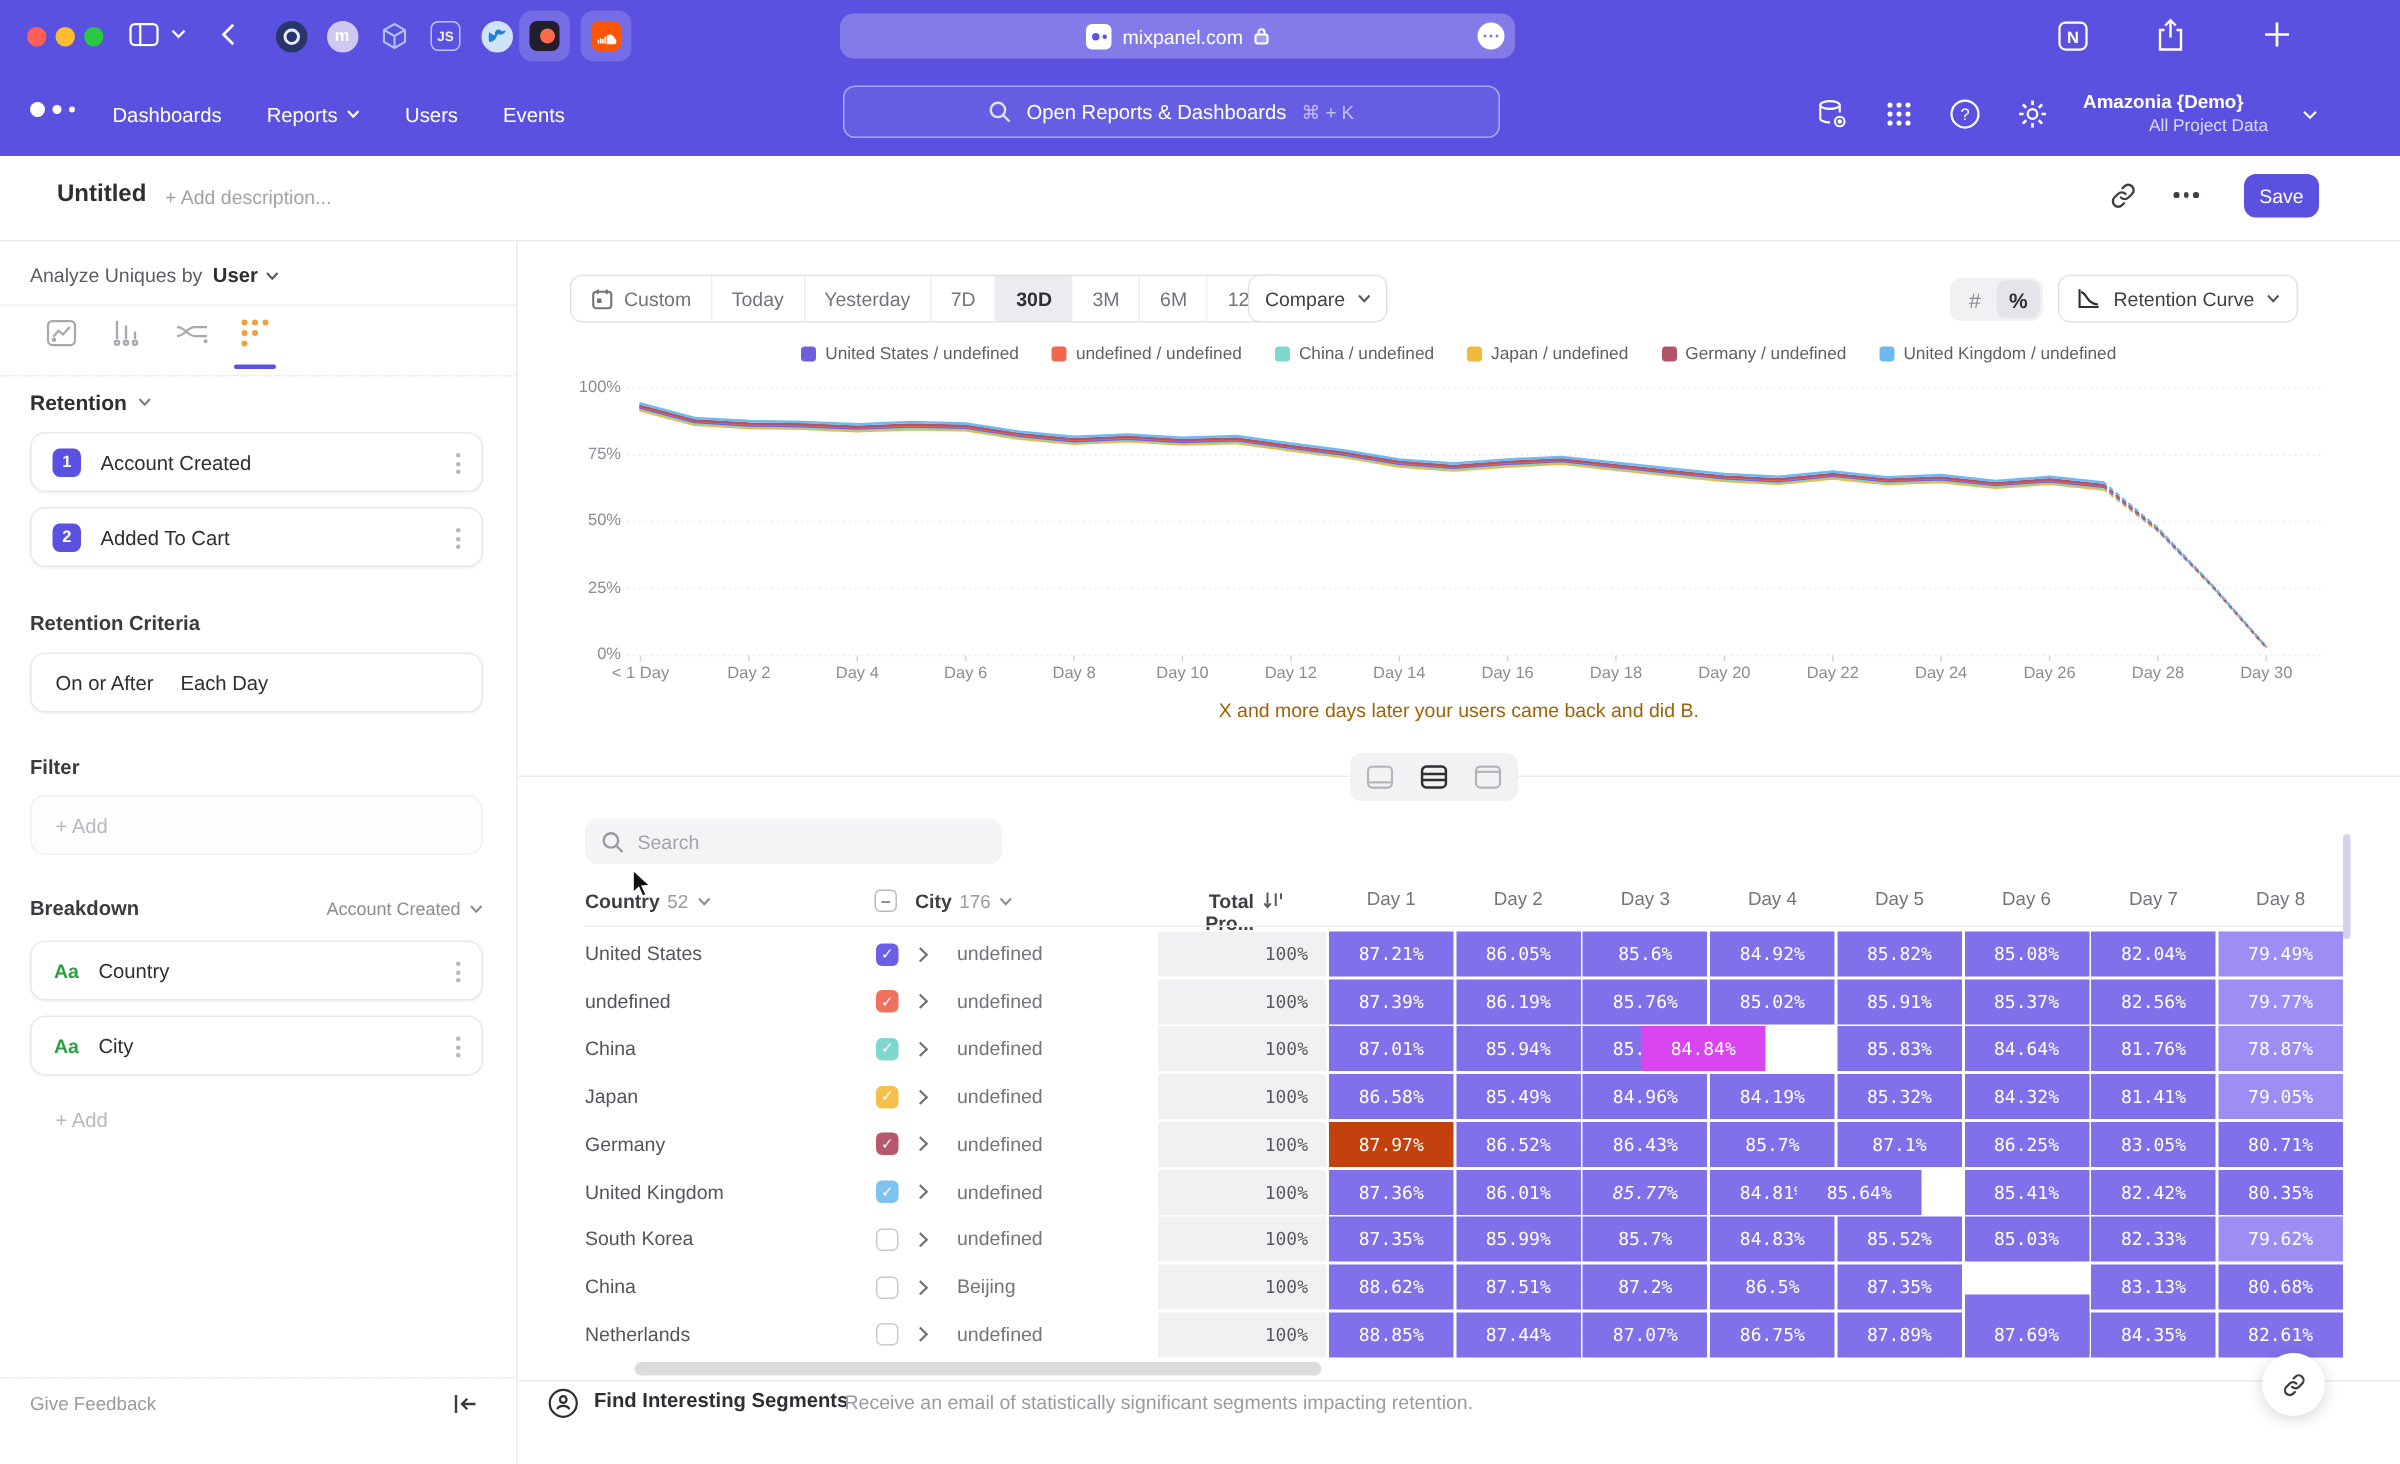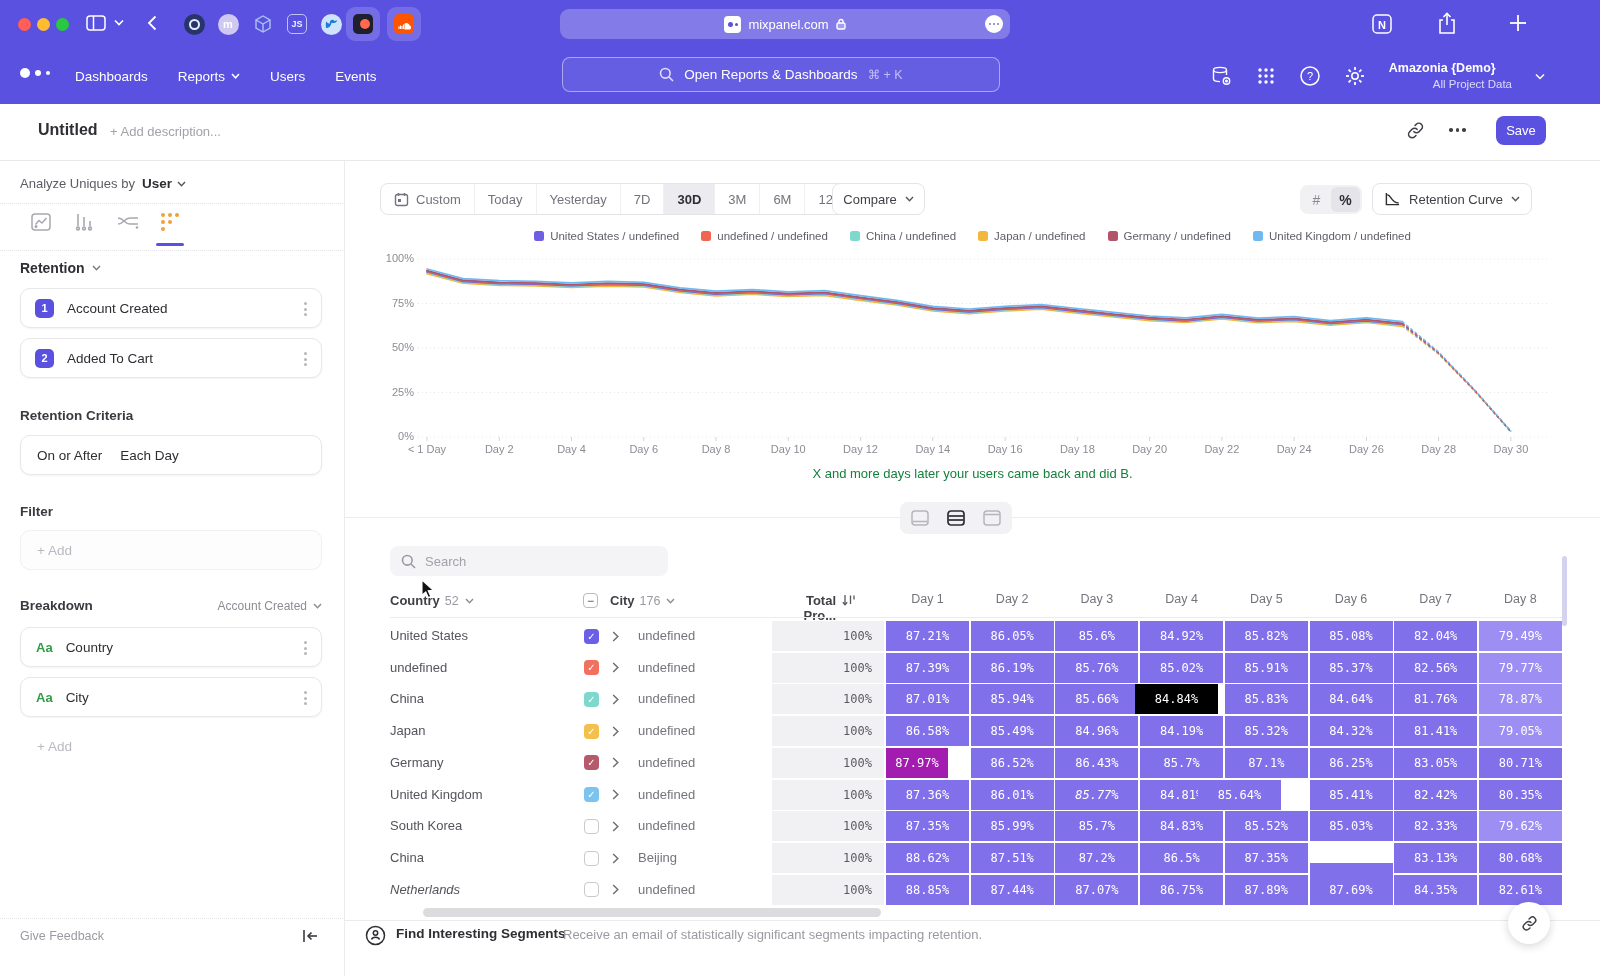--- a/index.html
+++ b/index.html
@@ -61,21 +61,21 @@
   .toggle2 { left:1300px; top:185px; width:62px; height:29px; background:#f1f1f4; border-radius:8px; display:flex; align-items:center; padding:2px; }
   .toggle2 .t { width:29px; height:25px; display:flex; align-items:center; justify-content:center; font-size:14px; color:#8a8a92; border-radius:6px; cursor:pointer; }
   .toggle2 .t.active { background:#e4e4ea; color:#2e2e33; font-weight:700; }
 
   
   .legend { left:345px; top:230px; width:1255px; display:flex; justify-content:center; gap:22px; }
   .leg-item { display:flex; align-items:center; gap:6px; font-size:11.5px; color:#5f5f68; }
   .leg-item i { width:10px; height:10px; border-radius:2.5px; }
   .ylab { position:absolute; width:42px; text-align:right; font-size:11px; color:#8c8c94; }
   .xlab { position:absolute; width:70px; text-align:center; font-size:11px; color:#8c8c94; top:443px; }
-  .caption { left:345px; top:466px; width:1255px; text-align:center; font-size:13px; color:#15803d; }
+  .caption { left:345px; top:466px; width:1255px; text-align:center; font-size:13px; color:#a16207; }
 
   
   .viewtgl { left:900px; top:502px; width:112px; height:32px; background:#f2f2f5; border-radius:8px; display:flex; align-items:center; justify-content:center; gap:8px; }
   .vbtn { width:28px; height:26px; display:flex; align-items:center; justify-content:center; border-radius:6px; cursor:pointer; }
 
   
   .searchbox { left:390px; top:546px; width:278px; height:30px; background:#f4f4f6; border-radius:8px; display:flex; align-items:center; gap:9px; padding:0 11px; }
   .searchbox input { border:none; background:transparent; outline:none; font-size:13px; color:#3f3f46; width:220px; font-family:"Liberation Sans",sans-serif; }
   .searchbox input::placeholder { color:#a2a2aa; }
   .th { position:absolute; font-size:13px; font-weight:700; color:#3f3f46; }
@@ -671,21 +671,21 @@
       <div class="abs" style="left: 612px; top: 693.94px;">
         <svg width="7" height="11" viewBox="0 0 7 11" fill="none" stroke="#6f6f78" stroke-width="1.5">
           <polyline points="1.2,1 5.8,5.5 1.2,10"></polyline>
         </svg>
       </div>
       <div class="citylbl" style="left: 638px; top: 691.44px;">undefined</div>
       <div class="totalcell" style="left: 772px; top: 684.44px; width: 112px; height: 30px;">100%</div>
       <div class="dcell" style="left: 886px; top: 684.44px; width: 83px; height: 30px; background: rgb(128, 113, 234);">87.01%</div>
       <div class="dcell" style="left: 970.7px; top: 684.44px; width: 83px; height: 30px; background: rgb(128, 113, 234);">85.94%</div>
       <div class="dcell" style="left: 1055.4px; top: 684.44px; width: 83px; height: 30px; background: rgb(128, 113, 234);">85.66%</div>
-      <div class="dcell" style="left: 1135px; top: 684.44px; width: 83px; height: 30px; background: #000000;">84.84%</div>
+      <div class="dcell" style="left: 1094px; top: 684.44px; width: 83px; height: 30px; background: #d946ef;">84.84%</div>
       <div class="dcell" style="left: 1224.8px; top: 684.44px; width: 83px; height: 30px; background: rgb(128, 113, 234);">85.83%</div>
       <div class="dcell" style="left: 1309.5px; top: 684.44px; width: 83px; height: 30px; background: rgb(128, 113, 234);">84.64%</div>
       <div class="dcell" style="left: 1394.2px; top: 684.44px; width: 83px; height: 30px; background: rgb(128, 113, 234);">81.76%</div>
       <div class="dcell" style="left: 1478.9px; top: 684.44px; width: 83px; height: 30px; background: rgb(156, 142, 242);">78.87%</div>
       <div class="rowlbl" style="left: 390px; top: 723.16px;">Japan</div>
       <div class="cbx" style="left: 584px; top: 723.66px; background: rgb(243, 191, 77);">✓</div>
       <div class="abs" style="left: 612px; top: 725.66px;">
         <svg width="7" height="11" viewBox="0 0 7 11" fill="none" stroke="#6f6f78" stroke-width="1.5">
           <polyline points="1.2,1 5.8,5.5 1.2,10"></polyline>
         </svg>
@@ -702,21 +702,21 @@
       <div class="dcell" style="left: 1478.9px; top: 716.16px; width: 83px; height: 30px; background: rgb(156, 142, 242);">79.05%</div>
       <div class="rowlbl" style="left: 390px; top: 754.88px;">Germany</div>
       <div class="cbx" style="left: 584px; top: 755.38px; background: rgb(181, 89, 107);">✓</div>
       <div class="abs" style="left: 612px; top: 757.38px;">
         <svg width="7" height="11" viewBox="0 0 7 11" fill="none" stroke="#6f6f78" stroke-width="1.5">
           <polyline points="1.2,1 5.8,5.5 1.2,10"></polyline>
         </svg>
       </div>
       <div class="citylbl" style="left: 638px; top: 754.88px;">undefined</div>
       <div class="totalcell" style="left: 772px; top: 747.88px; width: 112px; height: 30px;">100%</div>
-      <div class="dcell" style="left: 886px; top: 747.88px; width: 62px; height: 30px; background: #a21caf;">87.97%</div>
+      <div class="dcell" style="left: 886px; top: 747.88px; width: 83px; height: 30px; background: #c2410c;">87.97%</div>
       <div class="dcell" style="left: 970.7px; top: 747.88px; width: 83px; height: 30px; background: rgb(128, 113, 234);">86.52%</div>
       <div class="dcell" style="left: 1055.4px; top: 747.88px; width: 83px; height: 30px; background: rgb(128, 113, 234);">86.43%</div>
       <div class="dcell" style="left: 1140.1px; top: 747.88px; width: 83px; height: 30px; background: rgb(128, 113, 234);">85.7%</div>
       <div class="dcell" style="left: 1224.8px; top: 747.88px; width: 83px; height: 30px; background: rgb(128, 113, 234);">87.1%</div>
       <div class="dcell" style="left: 1309.5px; top: 747.88px; width: 83px; height: 30px; background: rgb(128, 113, 234);">86.25%</div>
       <div class="dcell" style="left: 1394.2px; top: 747.88px; width: 83px; height: 30px; background: rgb(128, 113, 234);">83.05%</div>
       <div class="dcell" style="left: 1478.9px; top: 747.88px; width: 83px; height: 30px; background: rgb(128, 113, 234);">80.71%</div>
       <div class="rowlbl" style="left: 390px; top: 786.6px;">United Kingdom</div>
       <div class="cbx" style="left: 584px; top: 787.1px; background: rgb(124, 196, 239);">✓</div>
       <div class="abs" style="left: 612px; top: 789.1px;">
@@ -761,21 +761,21 @@
       <div class="citylbl" style="left: 638px; top: 850.04px;">Beijing</div>
       <div class="totalcell" style="left: 772px; top: 843.04px; width: 112px; height: 30px;">100%</div>
       <div class="dcell" style="left: 886px; top: 843.04px; width: 83px; height: 30px; background: rgb(128, 113, 234);">88.62%</div>
       <div class="dcell" style="left: 970.7px; top: 843.04px; width: 83px; height: 30px; background: rgb(128, 113, 234);">87.51%</div>
       <div class="dcell" style="left: 1055.4px; top: 843.04px; width: 83px; height: 30px; background: rgb(128, 113, 234);">87.2%</div>
       <div class="dcell" style="left: 1140.1px; top: 843.04px; width: 83px; height: 30px; background: rgb(128, 113, 234);">86.5%</div>
       <div class="dcell" style="left: 1224.8px; top: 843.04px; width: 83px; height: 30px; background: rgb(128, 113, 234);">87.35%</div>
       <div class="dcell" style="left: 1309.5px; top: 843.04px; width: 83px; height: 40px; background: rgb(128, 113, 234); margin-top: 20px;">86.03%</div>
       <div class="dcell" style="left: 1394.2px; top: 843.04px; width: 83px; height: 30px; background: rgb(128, 113, 234);">83.13%</div>
       <div class="dcell" style="left: 1478.9px; top: 843.04px; width: 83px; height: 30px; background: rgb(128, 113, 234);">80.68%</div>
-      <div class="rowlbl" style="left: 390px; top: 881.76px; font-style: italic;">Netherlands</div>
+      <div class="rowlbl" style="left: 390px; top: 881.76px;">Netherlands</div>
       <div class="cbx empty" style="left: 584px; top: 882.26px;"></div>
       <div class="abs" style="left: 612px; top: 884.26px;">
         <svg width="7" height="11" viewBox="0 0 7 11" fill="none" stroke="#6f6f78" stroke-width="1.5">
           <polyline points="1.2,1 5.8,5.5 1.2,10"></polyline>
         </svg>
       </div>
       <div class="citylbl" style="left: 638px; top: 881.76px;">undefined</div>
       <div class="totalcell" style="left: 772px; top: 874.76px; width: 112px; height: 30px;">100%</div>
       <div class="dcell" style="left: 886px; top: 874.76px; width: 83px; height: 30px; background: rgb(128, 113, 234);">88.85%</div>
       <div class="dcell" style="left: 970.7px; top: 874.76px; width: 83px; height: 30px; background: rgb(128, 113, 234);">87.44%</div>

